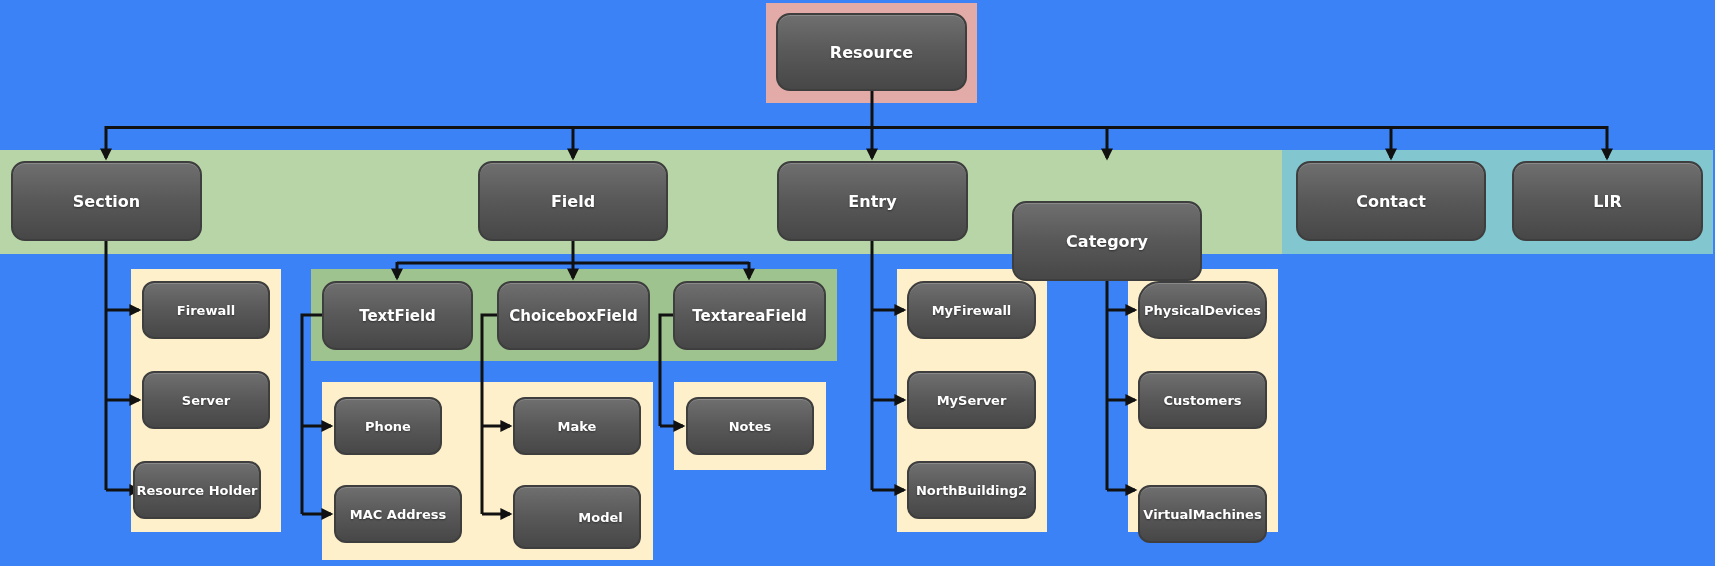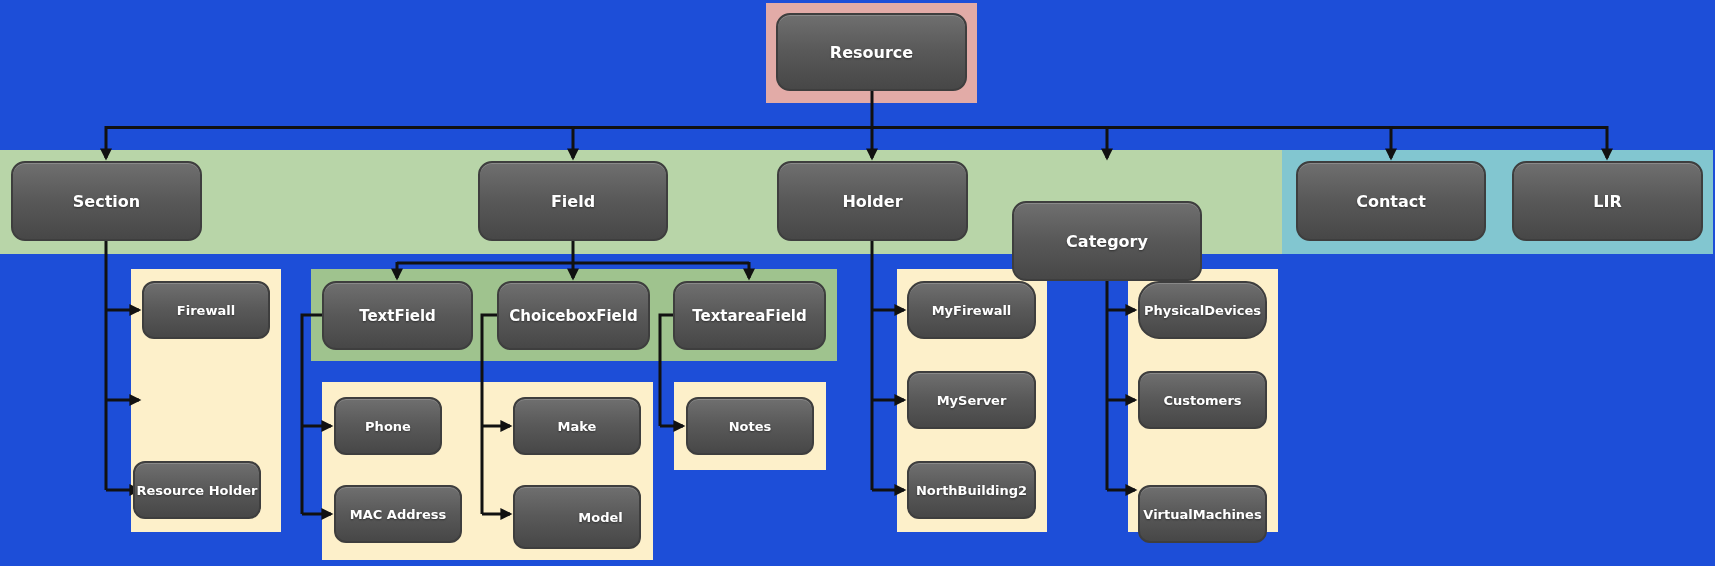--- a/index.html
+++ b/index.html
@@ -1,17 +1,17 @@
 <!DOCTYPE html>
 <html style="--root-highlight: #e2aba7; --band-green: #b8d5a8; --band-blue: #82c6d0; --panel-green: #9fc38e; --panel-yellow: #fdf0ca; --node-top: #6f6f6f; --node-bottom: #474747; --connector: #111111;"><head>
 <meta charset="utf-8">
 <style>
   html,body { margin:0; padding:0; background:#ffffff; }
   .canvas {
-    position:relative; width:1715px; height:566px; background:#1d4ed8; overflow:hidden;
+    position:relative; width:1715px; height:566px; background:#3b82f6; overflow:hidden;
     font-family:"DejaVu Sans","Liberation Sans",sans-serif;
   }
   .panel { position:absolute; z-index:1; }
   .p-pink   { background:var(--root-highlight,#e2aba7); }
   .p-green  { background:var(--band-green,#b8d5a8); }
   .p-blue   { background:var(--band-blue,#82c6d0); }
   .p-dgreen { background:var(--panel-green,#9fc38e); }
   .p-yellow { background:var(--panel-yellow,#fdf0ca); }
   .connectors { position:absolute; left:0; top:0; z-index:5; }
   .node {
@@ -90,26 +90,27 @@
 
       <path d="M673 315 H660 V426"></path>
       <path d="M660 426 H683" marker-end="url(#arr)"></path>
     </g>
   </svg>
 
   <div class="node lvl1" style="left:776px; top:13px;  width:191px; height:78px;">Resource</div>
 
   <div class="node lvl2" style="left:11px;   top:161px; width:191px; height:80px;">Section</div>
   <div class="node lvl2" style="left:478px;  top:161px; width:190px; height:80px;">Field</div>
-  <div class="node lvl2" style="left:777px;  top:161px; width:191px; height:80px;">Holder</div>
+  <div class="node lvl2" style="left:777px;  top:161px; width:191px; height:80px;">Entry</div>
   <div class="node lvl2" style="left:1012px; top:161px; width:190px; height:80px;margin-top:40px;">Category</div>
   <div class="node lvl2" style="left:1296px; top:161px; width:190px; height:80px;">Contact</div>
   <div class="node lvl2" style="left:1512px; top:161px; width:191px; height:80px;">LIR</div>
 
   <div class="node small" style="left:142px;  top:281px; width:128px; height:58px;">Firewall</div>
+  <div class="node small" style="left:142px;  top:371px; width:128px; height:58px;">Server</div>
   <div class="node small" style="left:133px;  top:461px; width:128px; height:58px;">Resource Holder</div>
 
   <div class="node lvl3" style="left:322px;  top:281px; width:151px; height:69px;">TextField</div>
   <div class="node lvl3" style="left:497px;  top:281px; width:153px; height:69px;">ChoiceboxField</div>
   <div class="node lvl3" style="left:673px;  top:281px; width:153px; height:69px;">TextareaField</div>
 
   <div class="node small" style="left:334px;  top:397px; width:108px; height:58px;">Phone</div>
   <div class="node small" style="left:334px;  top:485px; width:128px; height:58px;">MAC Address</div>
   <div class="node small" style="left:513px;  top:397px; width:128px; height:58px;">Make</div>
   <div class="node small" style="left:513px;  top:485px; width:128px; height:64px;padding-left:47px;">Model</div>

